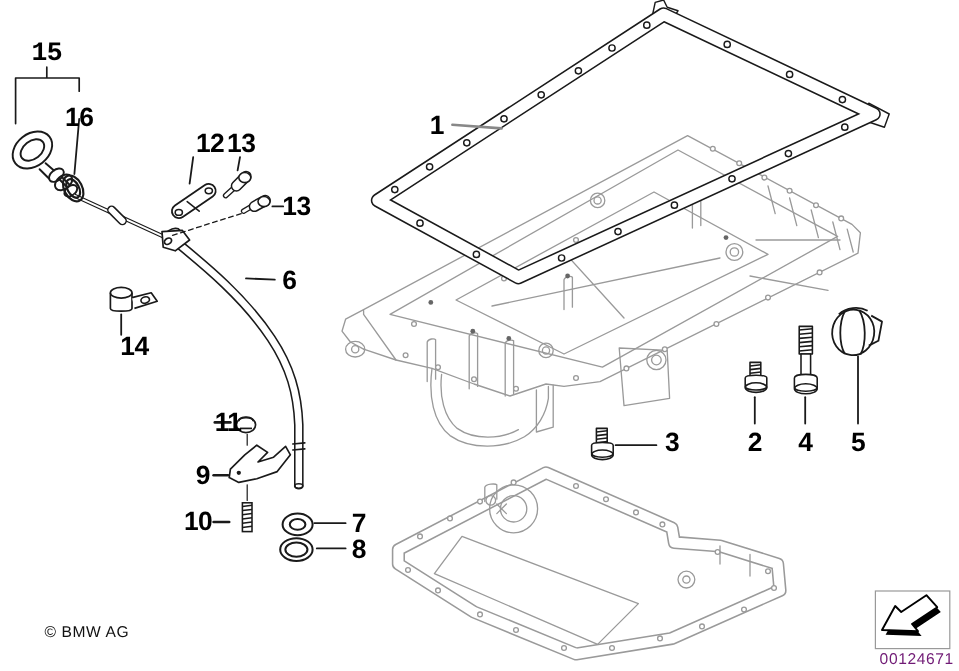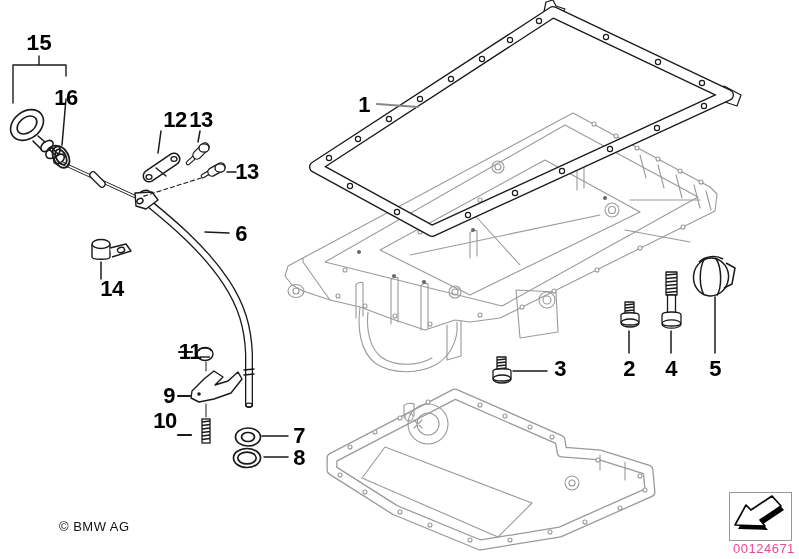--- a/index.html
+++ b/index.html
@@ -20,27 +20,26 @@
     cursor:pointer;
     line-height:1;
     user-select:none;
   }
   .copyright{
     position:absolute;
     left:37px;top:519px;
     font:13px "Liberation Sans", sans-serif;
     color:#111;
     letter-spacing:0.5px;
-    margin-left:22px;
   }
   .imgno{
     position:absolute;
     left:733px;top:541px;
     font:13px "Liberation Sans", sans-serif;
-    color:#ec4899;
+    color:#701a75;
     letter-spacing:0.5px;
   }
   .thumbbox{
     position:absolute;
     left:729px;top:492px;
     width:61px;height:47px;
     border:1px solid #999;
     background:#fff;
     cursor:pointer;
   }
@@ -351,21 +350,21 @@
   <div>
       <div class="callout" style="left: 364px; top: 105px;">1</div>
       <div class="callout" style="left: 629px; top: 369px;">2</div>
       <div class="callout" style="left: 560px; top: 369px;">3</div>
       <div class="callout" style="left: 671px; top: 369px;">4</div>
       <div class="callout" style="left: 715px; top: 369px;">5</div>
       <div class="callout" style="left: 241px; top: 234px;">6</div>
       <div class="callout" style="left: 299px; top: 436px;">7</div>
       <div class="callout" style="left: 299px; top: 458px;">8</div>
       <div class="callout" style="left: 169px; top: 396px;">9</div>
-      <div class="callout" style="left: 165px; top: 421px;">10</div>
+      <div class="callout" style="left: 165px; top: 435px;">10</div>
       <div class="callout" style="left: 166px; top: 352px; margin-left: 24px;">11</div>
       <div class="callout" style="left: 175px; top: 120px;">12</div>
       <div class="callout" style="left: 201px; top: 120px;">13</div>
       <div class="callout" style="left: 247px; top: 172px;">13</div>
       <div class="callout" style="left: 101px; top: 289px; margin-left: 11px;">14</div>
       <div class="callout" style="left: 39px; top: 45px; font-family: Liberation Mono, monospace;">15</div>
       <div class="callout" style="left: 66px; top: 98px;">16</div>
     </div>
 
   <div class="copyright">© BMW AG</div>

